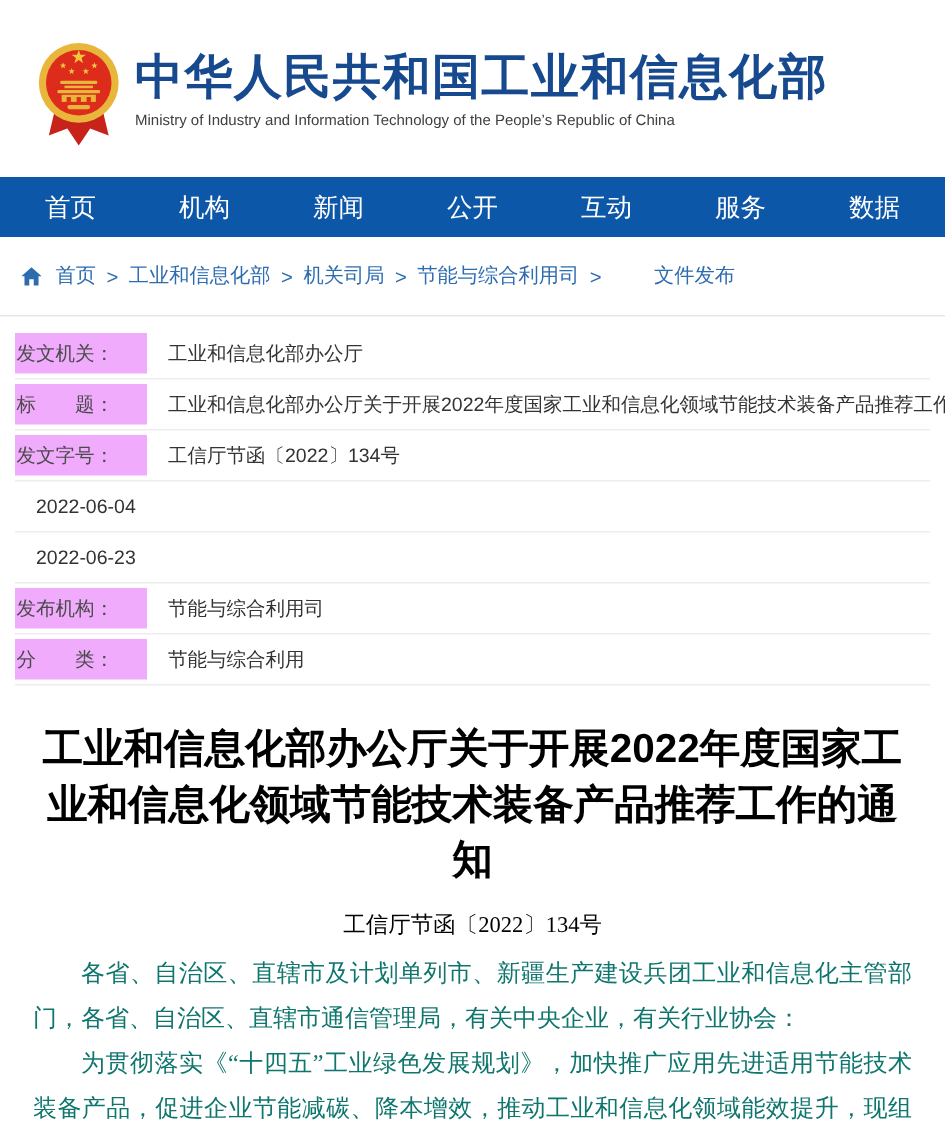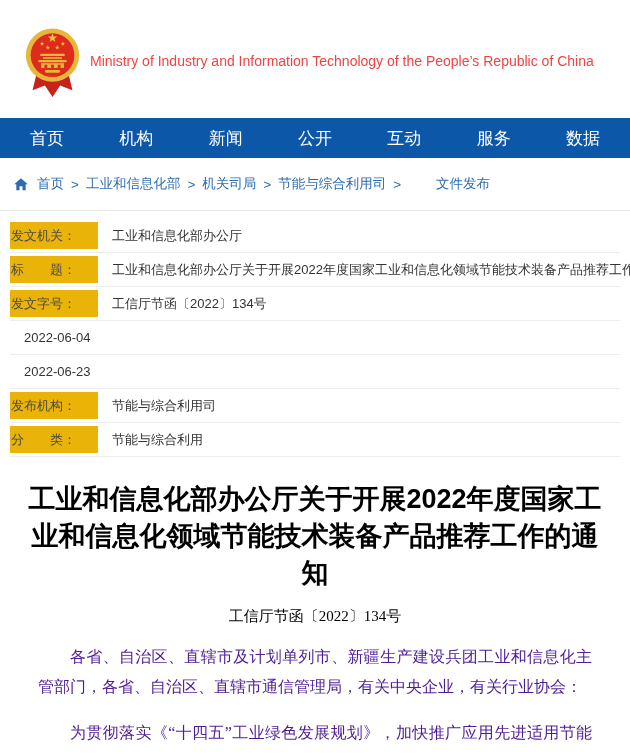--- a/index.html
+++ b/index.html
@@ -5,41 +5,41 @@
   html, body { margin:0; padding:0; }
   body {
     width:630px; height:754px; background:#ffffff; overflow:hidden;
     font-family:"Liberation Sans","DejaVu Sans",sans-serif;
   }
   
   .header { height:118px; display:flex; align-items:center; padding-left:24px; box-sizing:border-box; background:#fff; }
   .emblem { width:57px; height:80px; flex:0 0 auto; }
   .header-text { margin-left:9px; }
   .site-title { font-size:32px; font-weight:bold; color:#17498f; line-height:1.2; letter-spacing:1px; white-space:nowrap; }
-  .site-subtitle { font-size:14px; color:#ef4444; margin-top:4px; white-space:nowrap; }
+  .site-subtitle { font-size:10px; color:#404040; margin-top:4px; white-space:nowrap; }
   
   .nav { height:40px; background:#0d57a8; display:flex; align-items:center; justify-content:space-between; padding:0 30px; }
   .nav-item { color:#ffffff; font-size:17px; font-weight:500; text-decoration:none; cursor:pointer; white-space:nowrap; }
   
   .breadcrumb { height:53px; display:flex; align-items:center; padding:0 13px; font-size:13.5px; color:#2e6cb0; border-bottom:1px solid #e6e6e6; box-sizing:border-box; }
   .home-icon { width:16px; height:15px; margin-right:8px; flex:0 0 auto; cursor:pointer; }
   .crumb { color:#2e6cb0; text-decoration:none; cursor:pointer; white-space:nowrap; }
   .crumb.current { cursor:default;margin-left:28px; }
   .sep { margin:0 7px; color:#2e6cb0; }
   
   .meta-table { margin:8px 10px 0 10px; }
   .meta-row { display:flex; align-items:center; height:33px; border-bottom:1px solid #ededed; }
-  .meta-label { width:88px; min-width:88px; height:27px; display:flex; align-items:center; background:#eab308; color:#4a4a4a; font-size:13px; box-sizing:border-box; padding-left:1px; white-space:pre;text-align:center; }
+  .meta-label { width:88px; min-width:88px; height:27px; display:flex; align-items:center; background:#f0abfc; color:#4a4a4a; font-size:13px; box-sizing:border-box; padding-left:1px; white-space:pre;text-align:center; }
   .meta-value { padding-left:14px; color:#333333; font-size:13px; white-space:nowrap; }
   
   .doc { padding:0 22px; }
   .doc-title { margin:24px 6px 0; font-size:27px; line-height:37px; font-weight:bold; color:#000000; text-align:center; }
   .doc-number { margin-top:15px; text-align:center; font-size:15px; color:#000000; font-family:"Liberation Serif","DejaVu Serif",serif; }
   .doc-body { margin-top:9px; }
-  .doc-para { margin:16px; text-indent:2em; font-size:16px; line-height:30px; color:#4c1d95; text-align:justify; font-family:"Liberation Serif","DejaVu Serif",serif; }
+  .doc-para { margin:0; text-indent:2em; font-size:16px; line-height:30px; color:#0f766e; text-align:justify; font-family:"Liberation Serif","DejaVu Serif",serif; }
 </style>
 </head>
 <body>
 
 <div class="page">
 
   <header class="header">
     <svg class="emblem" viewBox="0 0 60 84" aria-hidden="true">
       <path d="M14 54 L9 75 L22 70 L30 82 L38 70 L51 75 L46 54 Z" fill="#c8231a"></path>
       <circle cx="30" cy="38" r="28" fill="#e9b63c"></circle>
@@ -58,20 +58,21 @@
         <rect x="18" y="46.4" width="24" height="5"></rect>
         <rect x="22" y="53.5" width="16" height="3" rx="1.5"></rect>
       </g>
       <g fill="#dd2b1c">
         <rect x="21.5" y="48" width="3" height="3.4"></rect>
         <rect x="28.5" y="48" width="3" height="3.4"></rect>
         <rect x="35.5" y="48" width="3" height="3.4"></rect>
       </g>
     </svg>
     <div class="header-text">
+      <div class="site-title">中华人民共和国工业和信息化部</div>
       <div class="site-subtitle">Ministry of Industry and Information Technology of the People’s Republic of China</div>
     </div>
   </header>
 
   <nav class="nav">
     <a class="nav-item">首页</a>
     <a class="nav-item">机构</a>
     <a class="nav-item">新闻</a>
     <a class="nav-item">公开</a>
     <a class="nav-item">互动</a>

